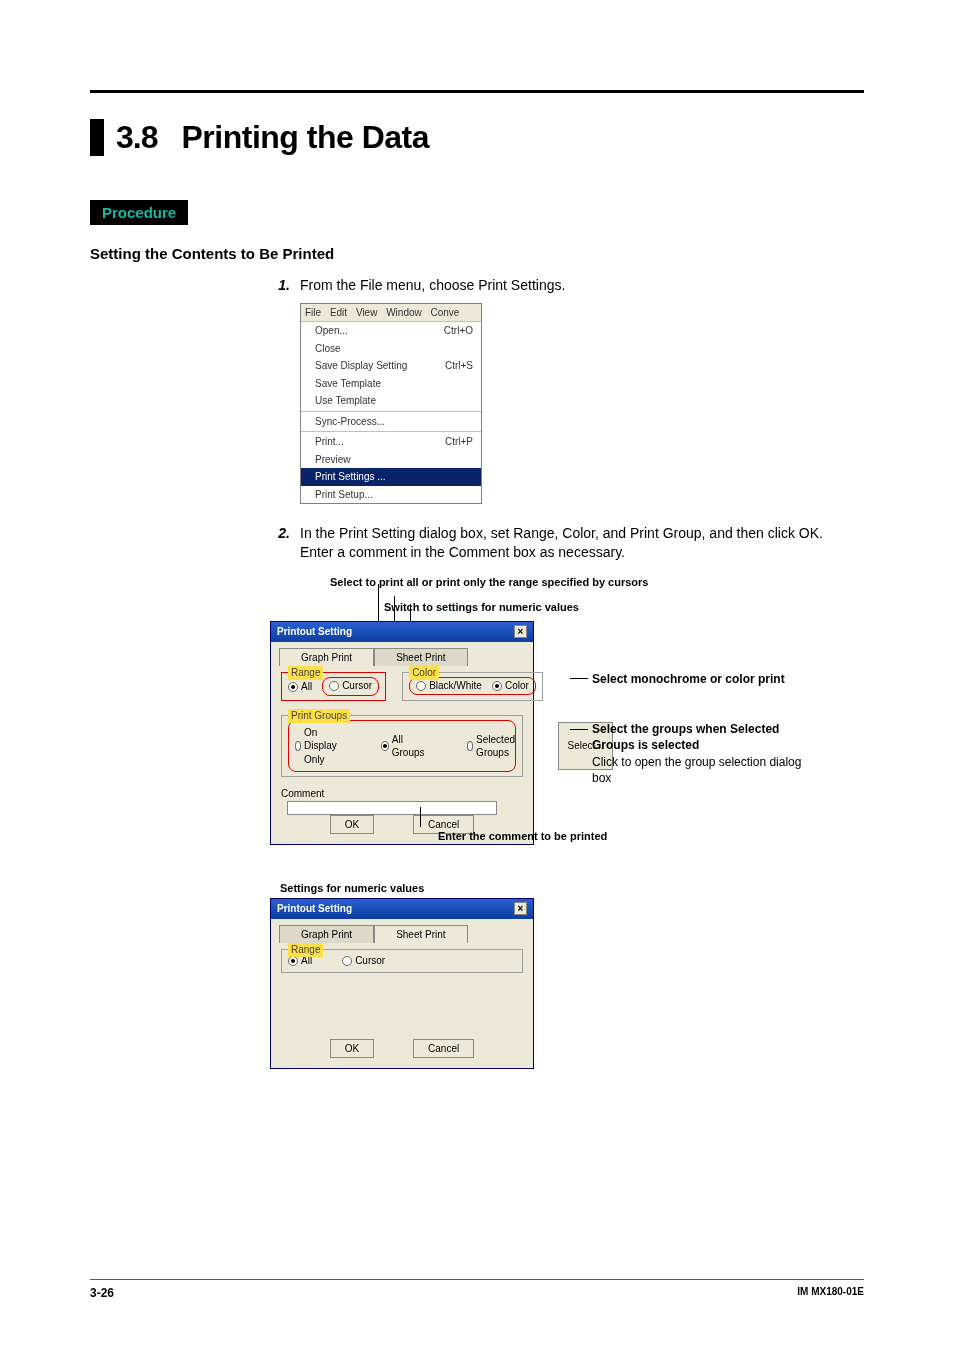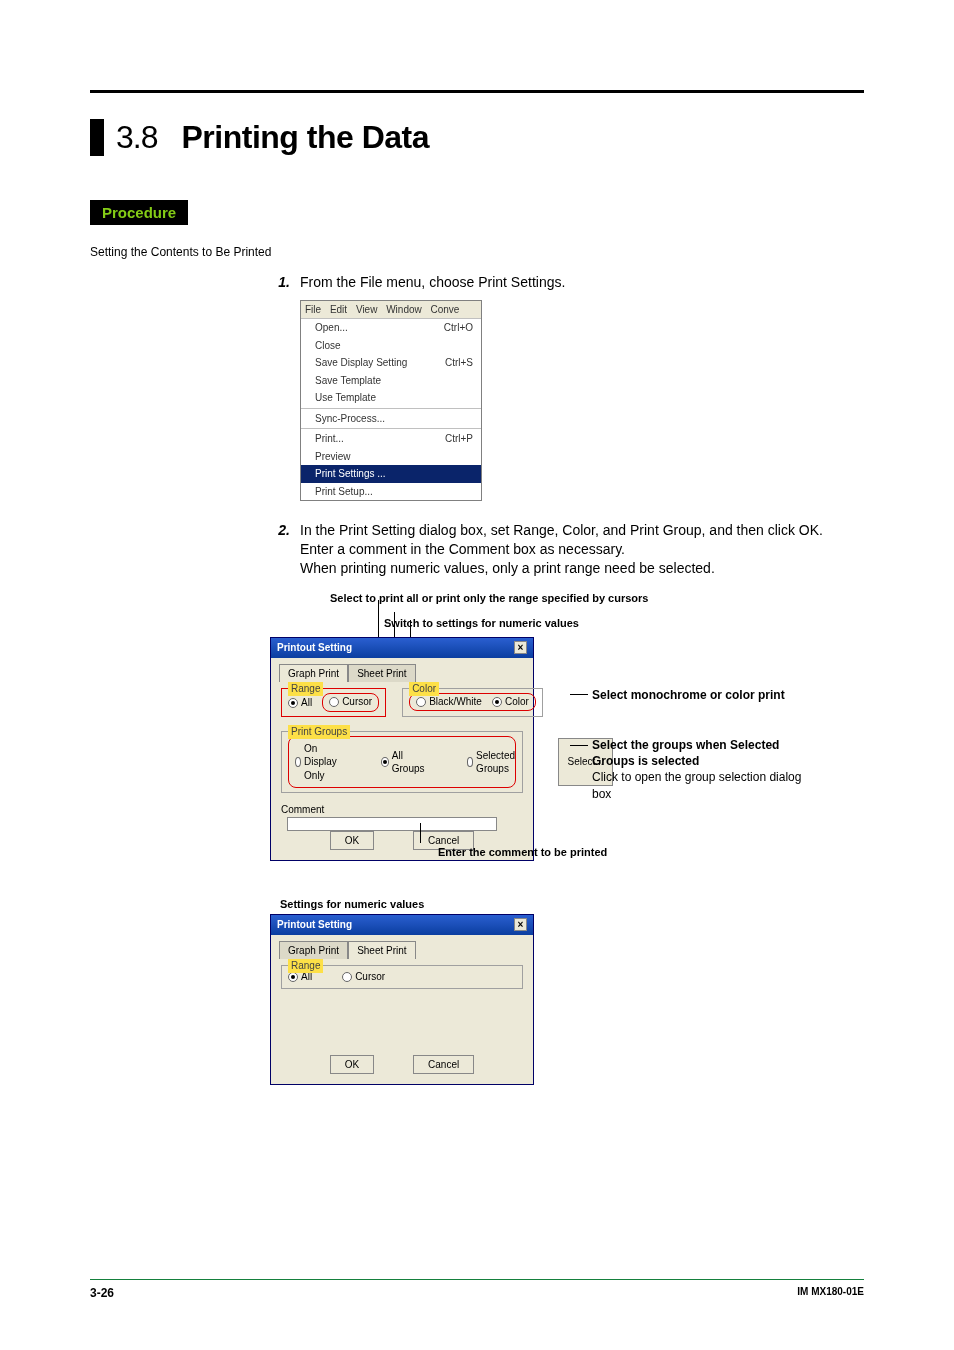--- a/index.html
+++ b/index.html
@@ -23,40 +23,40 @@
     align-items: stretch;
     margin-bottom: 44px;
   }
   .title-bar {
     width: 14px;
     background: #000;
     margin-right: 12px;
   }
   .title-num {
     font-size: 32px;
-    font-weight: normal;
+    font-weight: bold;
     letter-spacing: -1px;
     padding-right: 24px;
   }
   .title-text {
     font-size: 32px;
     font-weight: bold;
     letter-spacing: -0.5px;
   }
   .procedure-tag {
     display: inline-block;
     background: #000;
-    color: #84cc16;
+    color: #14b8a6;
     font-weight: bold;
     font-size: 15px;
     padding: 4px 12px;
   }
   .sub-h {
-    font-size: 12px;
-    font-weight: normal;
+    font-size: 15px;
+    font-weight: bold;
     margin: 20px 0 14px 0;
   }
   .content {
     margin-left: 180px;
     font-size: 14px;
     line-height: 1.35;
   }
   .step {
     display: flex;
     margin-bottom: 8px;
@@ -131,21 +131,21 @@
     justify-content: space-between;
   }
   .closex {
     background:#ece9d8;color:#000;border:1px solid #888;
     width:13px;height:13px;line-height:11px;text-align:center;font-size:10px;font-weight:bold;
   }
   .tabbar {
     padding: 6px 8px 0 8px;
   }
   .tab {
-    display:inline-block;padding:2px 8px;border:1px solid #888;border-bottom:none;background:#ece9d8;
+    display:inline-block;padding:2px 21px;border:1px solid #888;border-bottom:none;background:#ece9d8;
   }
   .tab.inactive { background:#dcd9c8; }
   .dlg-body {
     padding: 6px 10px 10px 10px;
   }
   .fs {
     border: 1px solid #a0a0a0;
     padding: 4px 6px;
     margin-bottom: 6px;
     position: relative;
@@ -255,21 +255,20 @@
             <span class="mlabel">Print Setup...</span>
           </div>
       </div>
     </div>
 
     <div class="step">
       <div class="step-num">2.</div>
       <div class="step-body">
         <div>In the Print Setting dialog box, set Range, Color, and Print Group, and then click OK.</div>
         <div>Enter a comment in the Comment box as necessary.</div>
-        <div>When printing numeric values, only a print range need be selected.</div>
       </div>
     </div>
 
     <div class="dlg-wrap" style="margin-top:12px;">
       <div class="callout-top" style="padding-left:60px;">Select to print all or print only the range specified by cursors</div>
       <div class="callout-top" style="padding-left:114px;margin-top:8px;">Switch to settings for numeric values</div>
 
       <div class="call-v" style="left:108px;top:10px;height:48px;"></div>
       <div class="call-v" style="left:140px;top:30px;height:42px;"></div>
       <div class="call-v" style="left:124px;top:22px;height:70px;"></div>

